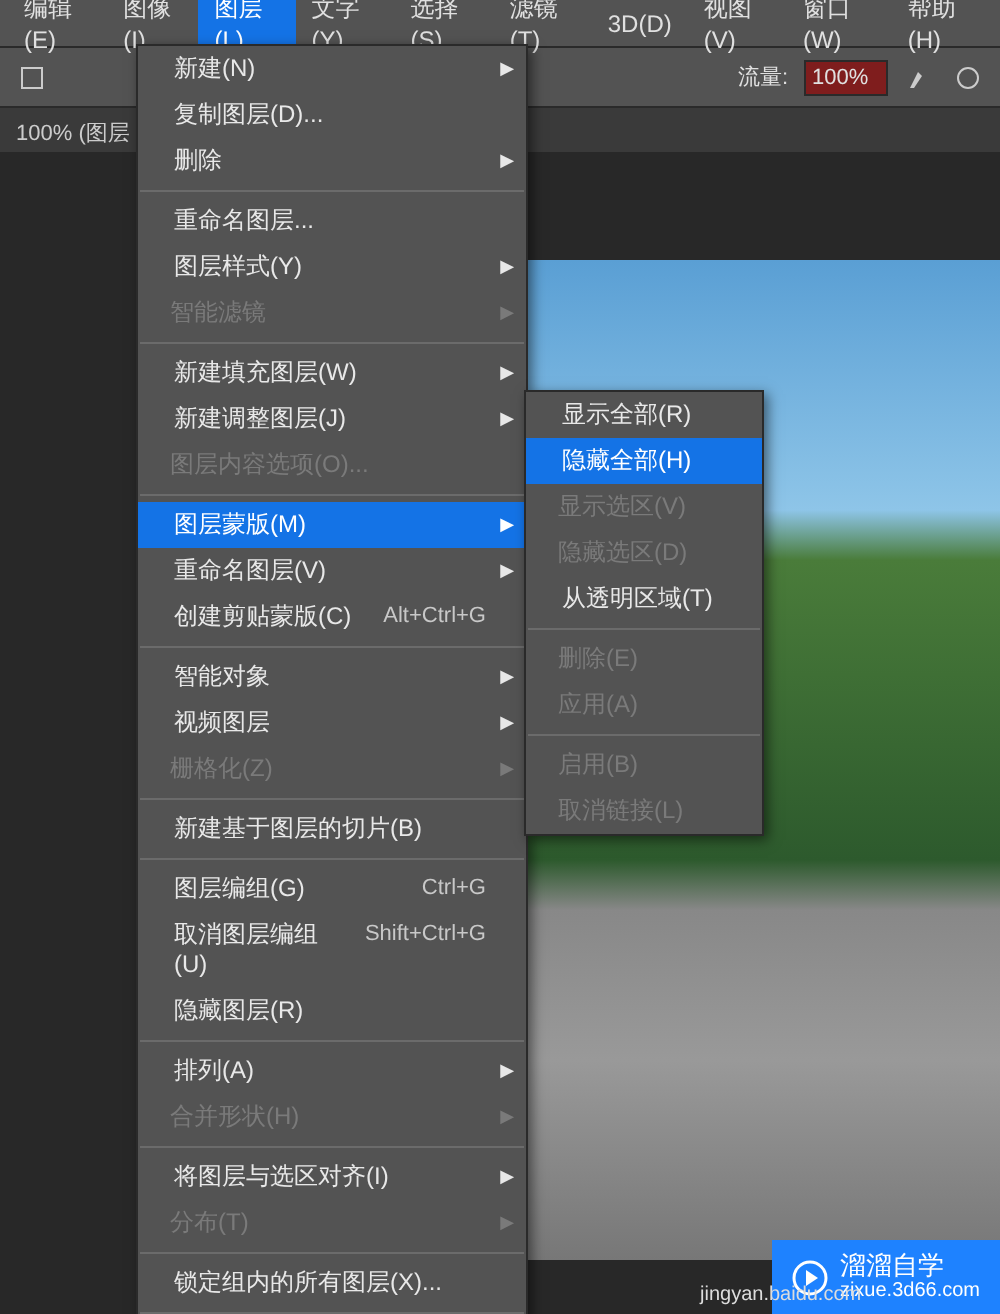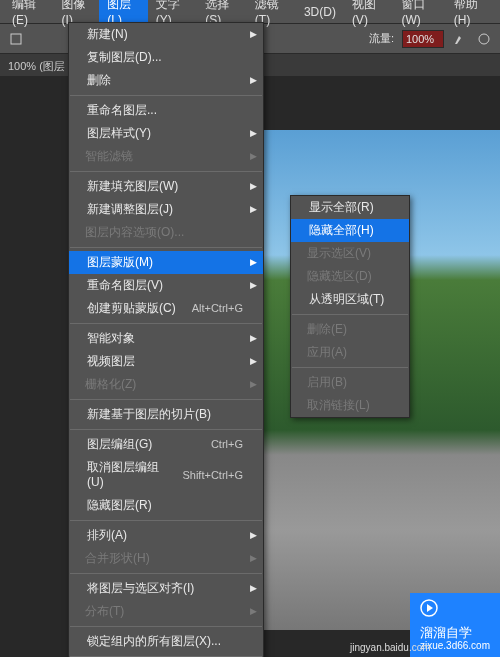--- a/index.html
+++ b/index.html
@@ -83,21 +83,20 @@
       top: 22px;
       left: 68px;
       width: 196px;
       background: #535353;
       border: 1px solid #2a2a2a;
       box-shadow: 2px 2px 6px rgba(0,0,0,0.5);
       z-index: 100;
     }
     .menu-item {
       display: flex;
-      align-items: center;
       justify-content: space-between;
       padding: 4px 20px 4px 18px;
       font-size: 12px;
       line-height: 15px;
       color: #e8e8e8;
       position: relative;
     }
     .menu-item.hovered {
       background: #1473e6;
       color: #fff;
@@ -120,33 +119,31 @@
     }
     .submenu {
       position: absolute;
       top: 195px;
       left: 262px;
       width: 120px;
       background: #535353;
       border: 1px solid #2a2a2a;
       box-shadow: 2px 2px 6px rgba(0,0,0,0.5);
       z-index: 101;
-      margin-left: 28px;
     }
     .watermark {
       position: absolute;
       bottom: 0; right: 0;
       background: #1e82ff;
       color: #fff;
       padding: 6px 10px;
       font-size: 13px;
       display: flex;
-      align-items: flex-start;
+      align-items: flex-end;
       gap: 6px;
-      flex-direction: column;
     }
     .caption {
       position: absolute;
       bottom: 4px; left: 350px;
       color: #ddd;
       font-size: 10px;
     }
   </style>
 </head>
 <body>

